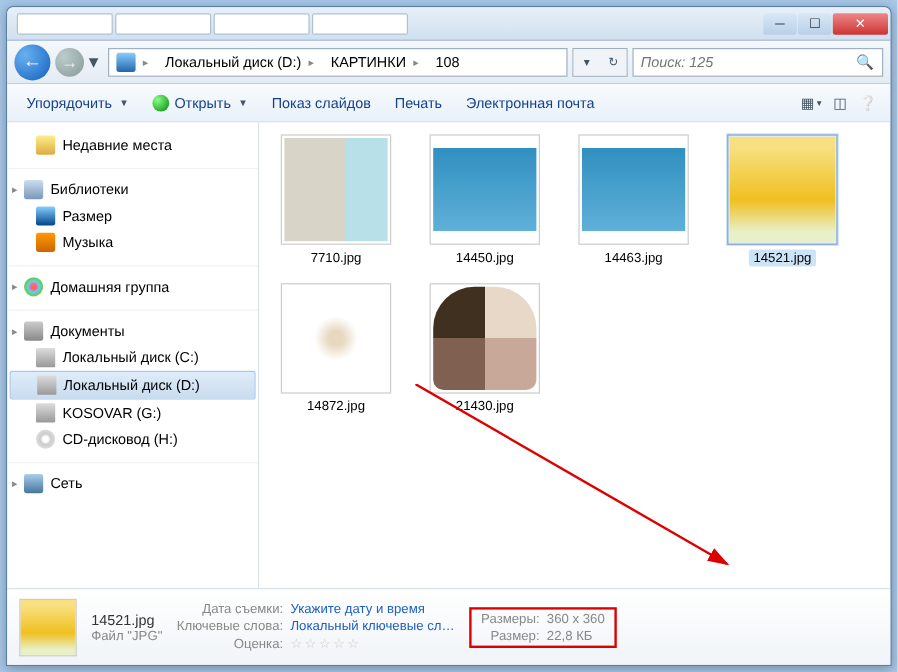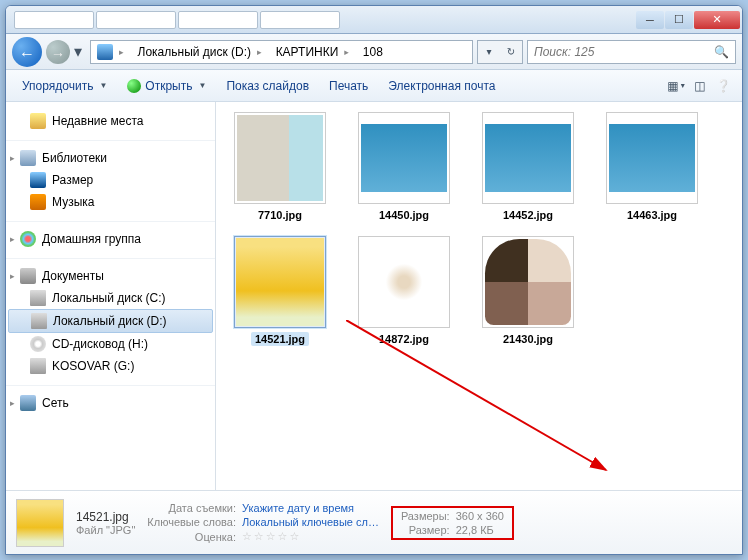--- a/index.html
+++ b/index.html
@@ -52,21 +52,21 @@
 .sicon.img { background: linear-gradient(#8d8,#060); }
 .sicon.mus { background: linear-gradient(#f90,#c60); }
 .sicon.home { background: radial-gradient(circle,#f66 20%,#6cf 40%,#6c6 60%); border-radius:50%; }
 .sicon.comp { background: linear-gradient(#ccc,#888); }
 .sicon.drive { background: linear-gradient(#ddd,#999); border-radius: 1px; }
 .sicon.cd { background: radial-gradient(circle,#fff 20%,#ccc 40%,#eee); border-radius: 50%; }
 .sicon.net { background: linear-gradient(#ace,#479); }
 .exp { position: absolute; left: 4px; color: #888; font-size: 9px; }
 .shdr, .sitem { position: relative; }
 
-.content { flex: 1; background: #fff; overflow: auto; padding: 10px 14px; position: relative; font-weight: bold; }
+.content { flex: 1; background: #fff; overflow: auto; padding: 10px 14px; position: relative; }
 .files { display: flex; flex-wrap: wrap; gap: 14px 24px; align-content: flex-start; }
 .file { width: 100px; text-align: center; cursor: pointer; font-size: 11px; }
 .file .thumb { width: 92px; height: 92px; border: 1px solid #ccc; background: #fff; padding: 2px; display: flex; align-items: center; justify-content: center; margin: 0 auto 4px; }
 .file .thumb-inner { width: 100%; height: 100%; }
 .file.sel .thumb { border: 1px solid #7da2ce; background: #e0ecf8; padding: 1px; box-shadow: 0 0 0 1px #cde4f7; }
 .file.sel .fname { background: #cde4f7; border-radius: 2px; }
 .fname { display: inline-block; padding: 1px 4px; }
 
 .arrow-line { position: absolute; pointer-events: none; }
 
@@ -198,48 +198,45 @@
           </div>
         <div class="sitem">
             <span class="sicon drive"></span>
             <span>Локальный диск (C:)</span>
           </div>
         <div class="sitem sel">
             <span class="sicon drive"></span>
             <span>Локальный диск (D:)</span>
           </div>
         <div class="sitem">
+            <span class="sicon drive"></span>
+            <span>KOSOVAR (G:)</span>
+          </div>
+        <div class="sitem">
             <span class="sicon cd"></span>
             <span>CD-дисковод (H:)</span>
           </div>
-        <div class="sitem">
-            <span class="sicon drive"></span>
-            <span>KOSOVAR (G:)</span>
-          </div>
       </div>
       <div class="sgroup" style="border:none">
         <div class="shdr">
             <span class="exp">▸</span>
             <span class="sicon net"></span>
             <span>Сеть</span>
           </div>
       </div>
     </div>
 
     <div class="content">
       <div class="files" id="files">
           <div class="file"><div class="thumb">
               <div class="thumb-inner th-echo"></div>
             </div><span class="fname">7710.jpg</span></div>
           <div class="file"><div class="thumb">
               <div class="thumb-inner th-vblue"></div>
             </div><span class="fname">14450.jpg</span></div>
-          <div class="file"><div class="thumb">
-              <div class="thumb-inner th-vblue"></div>
-            </div><span class="fname">14452.jpg</span></div>
           <div class="file"><div class="thumb">
               <div class="thumb-inner th-vblue"></div>
             </div><span class="fname">14463.jpg</span></div>
           <div class="file sel"><div class="thumb">
               <div class="thumb-inner th-vyel"></div>
             </div><span class="fname">14521.jpg</span></div>
           <div class="file"><div class="thumb">
               <div class="thumb-inner th-tube"></div>
             </div><span class="fname">14872.jpg</span></div>
           <div class="file"><div class="thumb">

